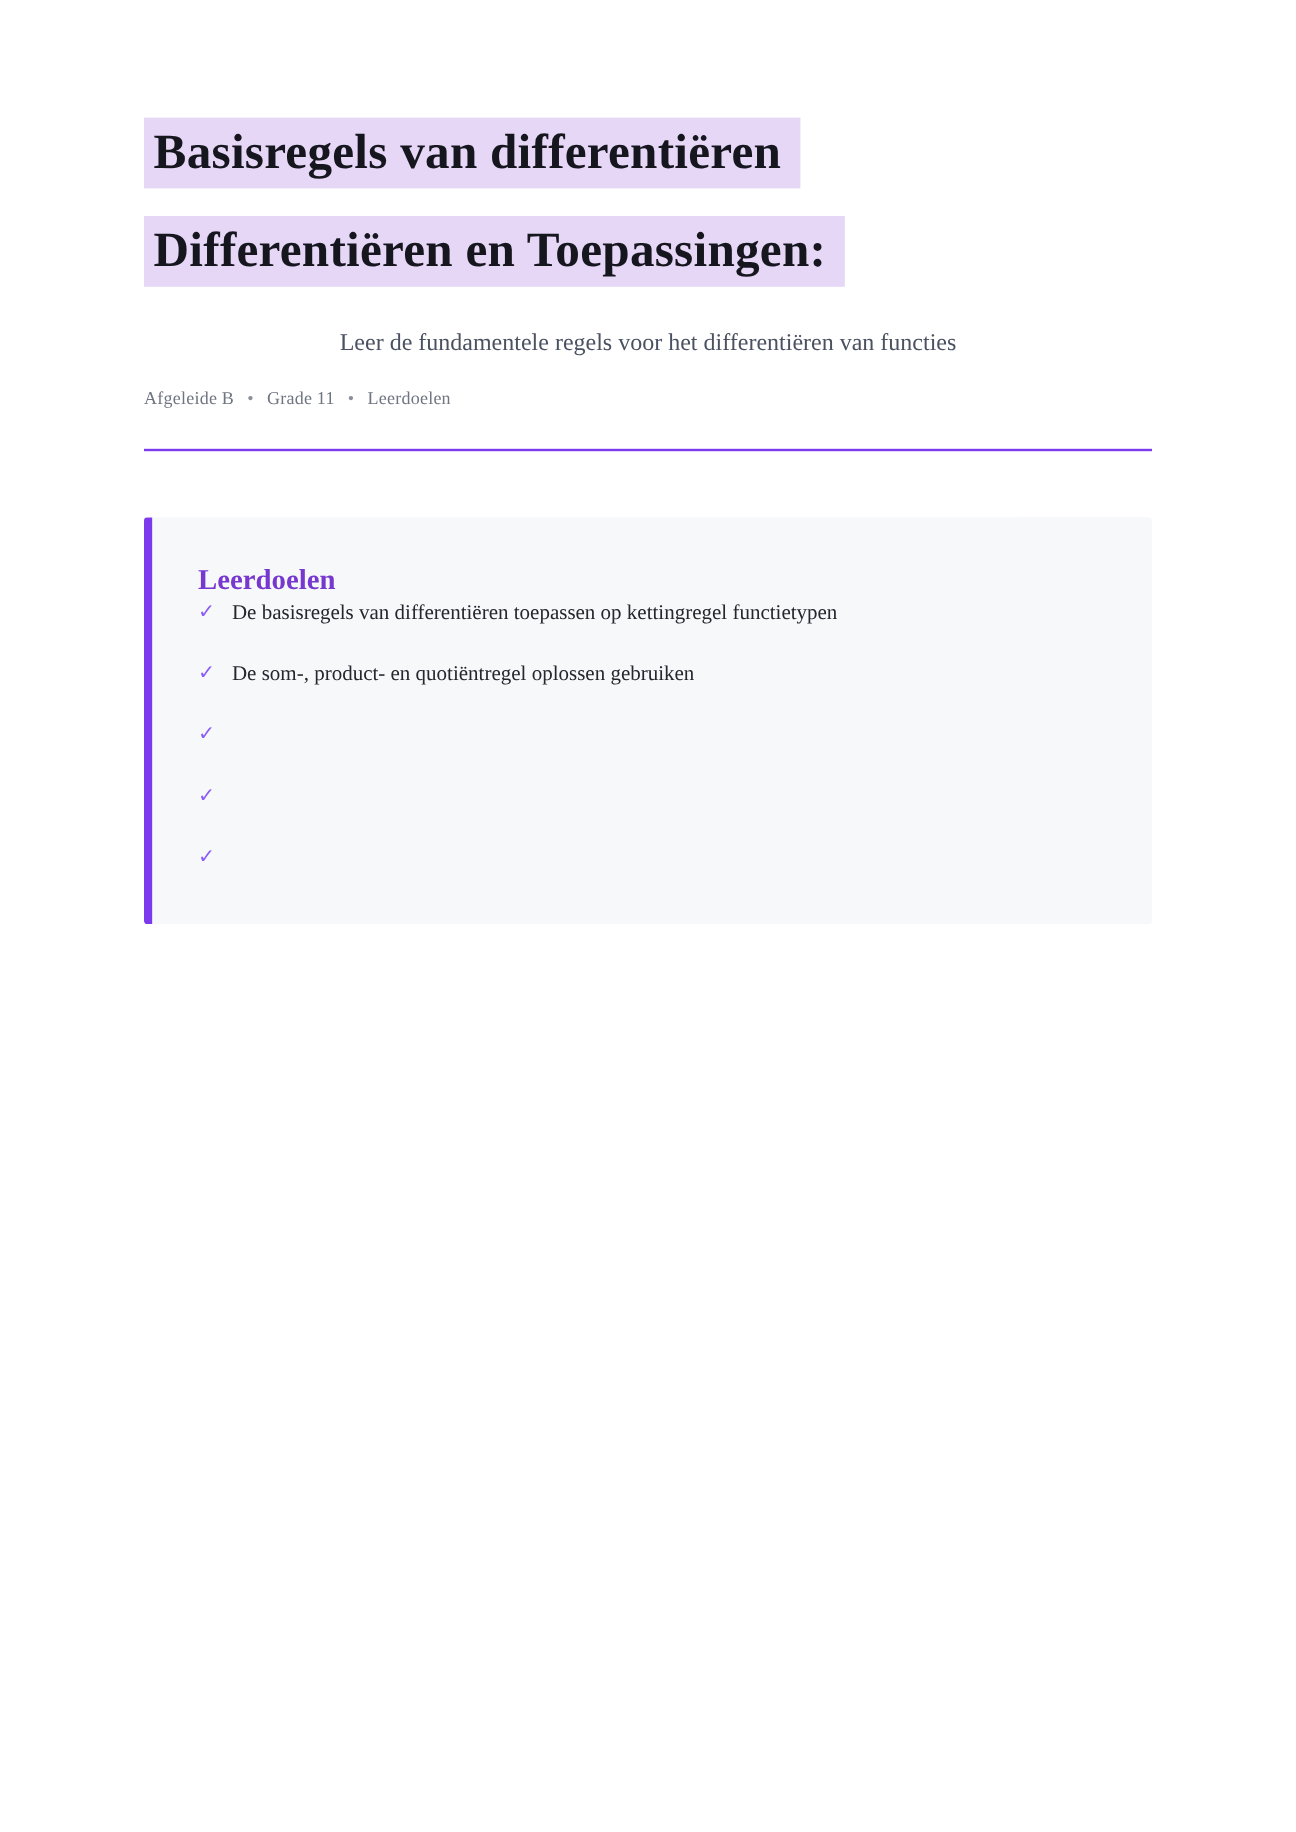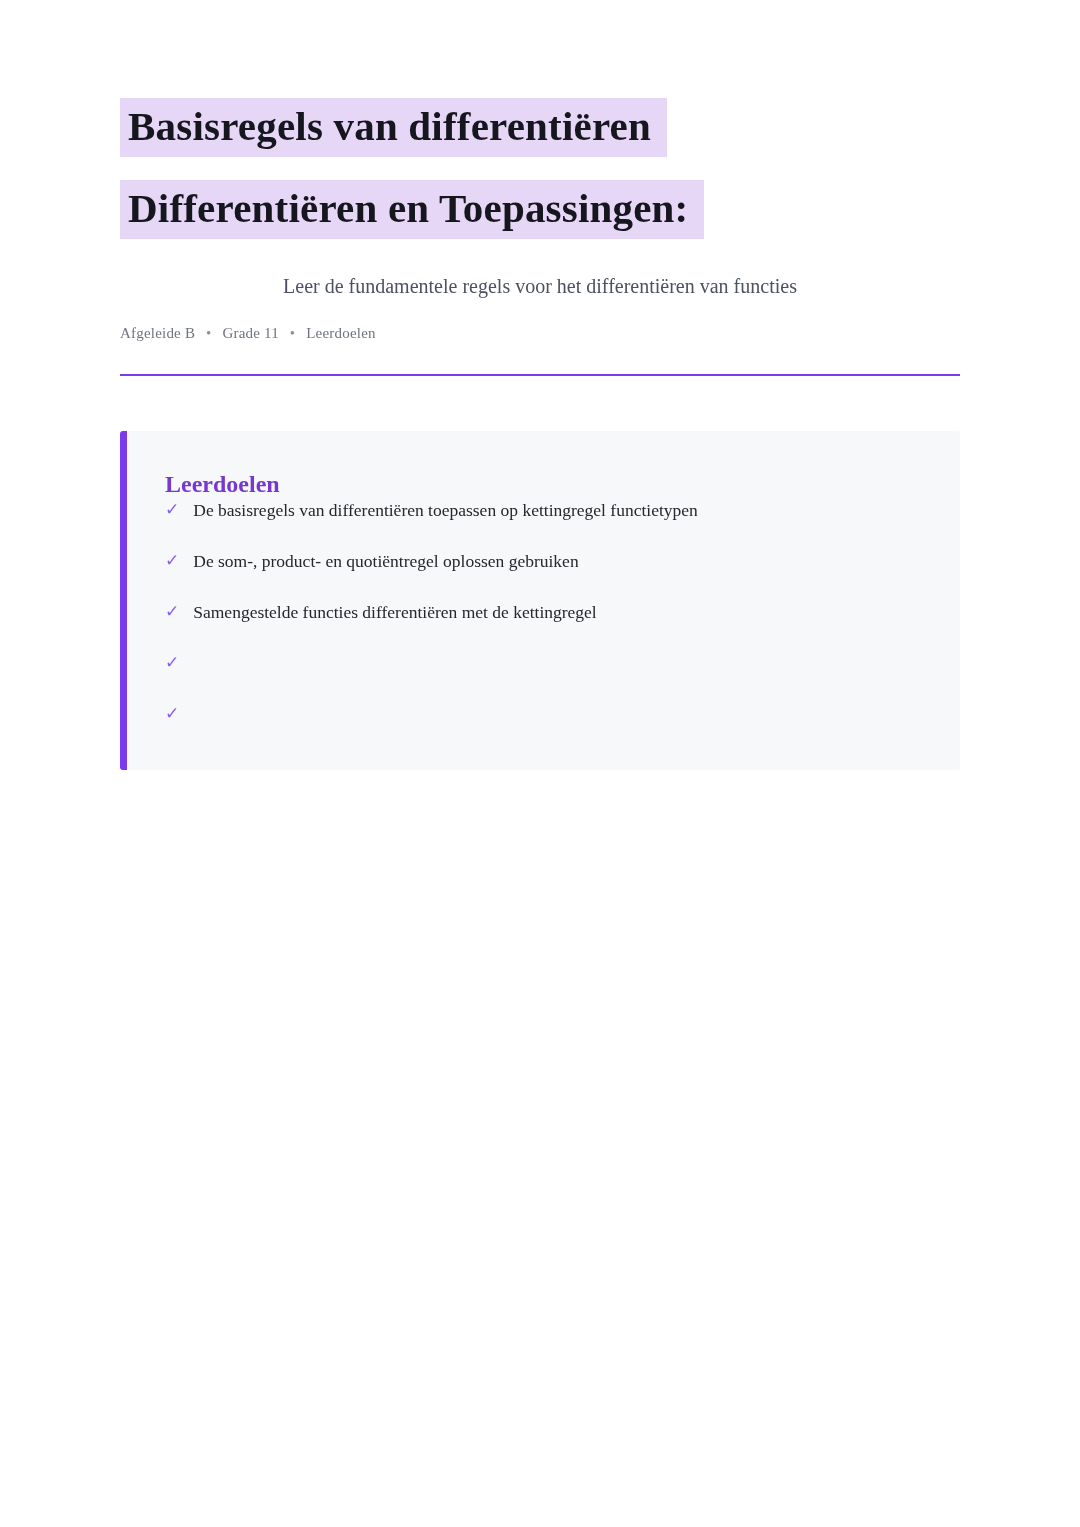--- a/index.html
+++ b/index.html
@@ -123,21 +123,20 @@
     <span class="objective-text">De basisregels van differentiëren toepassen op kettingregel functietypen</span>
   </li>
 
   <li class="objective-item">
     <span class="check">✓</span>
     <span class="objective-text">De som-, product- en quotiëntregel oplossen gebruiken</span>
   </li>
 
   <li class="objective-item">
     <span class="check">✓</span>
-    <span class="objective-text">Samengestelde functies differentiëren met de kettingregel</span>
   </li>
 
   <li class="objective-item">
     <span class="check">✓</span>
   </li>
 
   <li class="objective-item">
     <span class="check">✓</span>
   </li>
 </ul>

